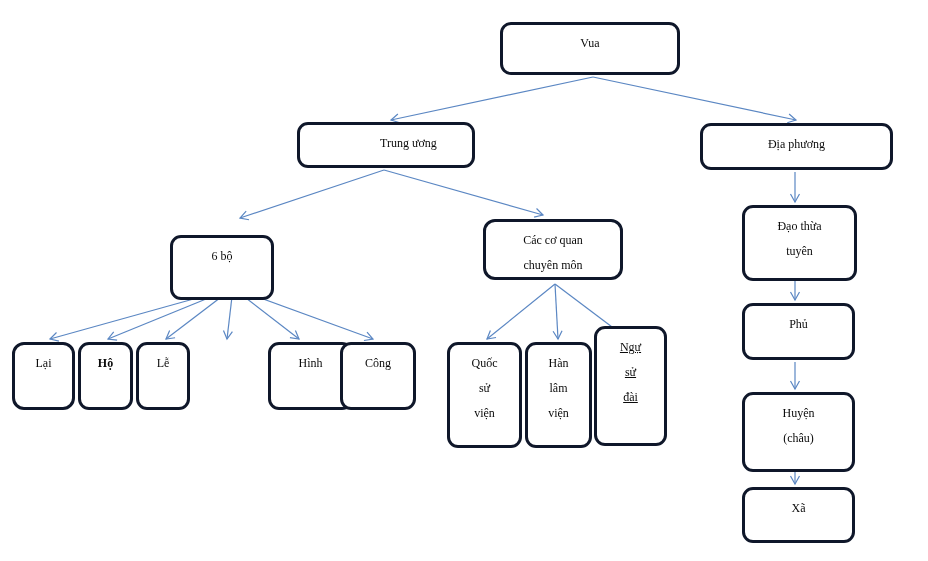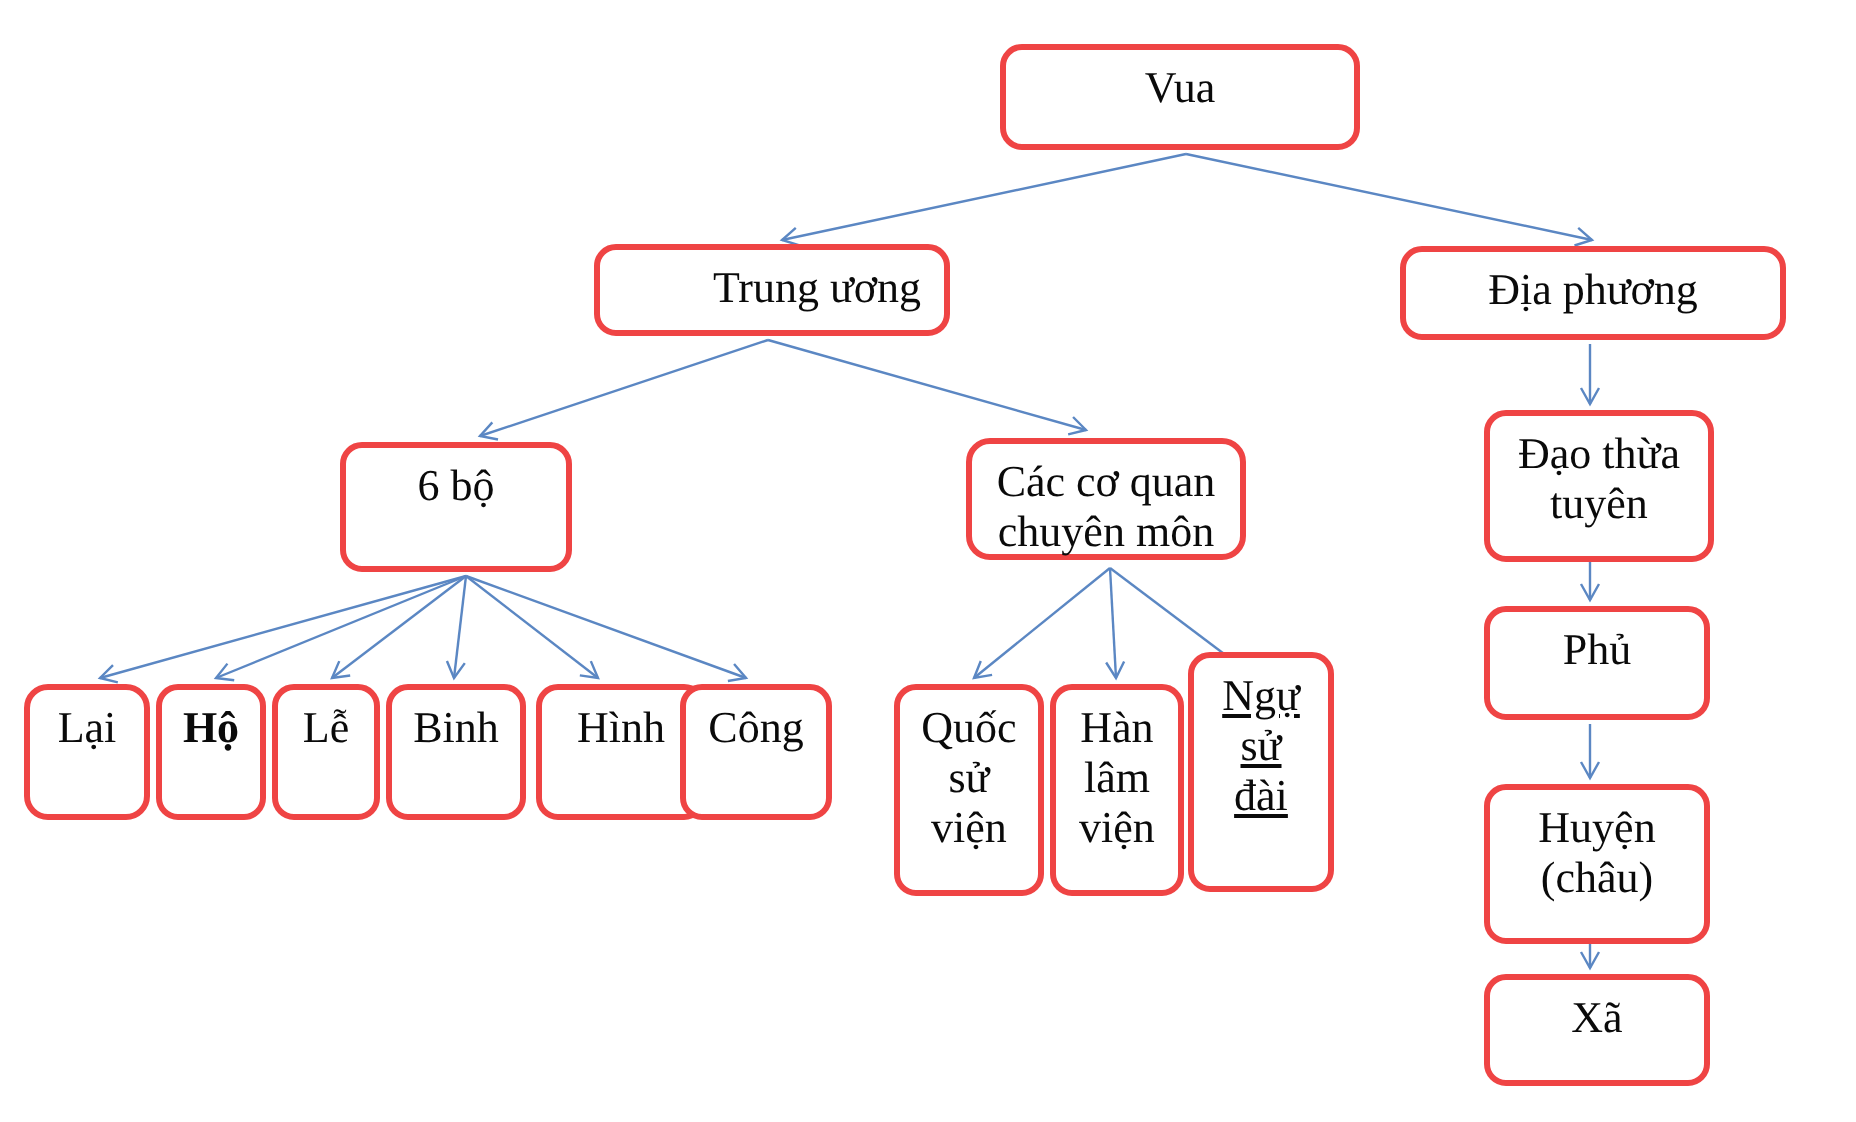--- a/index.html
+++ b/index.html
@@ -24,29 +24,29 @@
     pointer-events: none;
   }
   .connector-layer line {
     stroke: #5b87c3;
     stroke-width: 1.2;
     fill: none;
   }
   .node {
     position: absolute;
     box-sizing: border-box;
-    border: 3px solid #ef4444;
+    border: 3px solid #0f172a;
     border-radius: 11px;
     background: #ffffff;
     display: flex;
     justify-content: center;
     align-items: flex-start;
     padding-top: 6px;
     text-align: center;
-    font-size: 22px;
+    font-size: 12px;
     line-height: 25px;
     color: #0a0a0a;
     white-space: pre-line;
   }
 </style>
 </head>
 <body>
 
 <div class="canvas">
 
@@ -80,21 +80,21 @@
   </div>
 
   <div class="node" style="left:297px; top:122px; width:178px; height:46px;padding-left:45px;">
     <span>Trung ương</span>
   </div>
 
   <div class="node" style="left:700px; top:123px; width:193px; height:47px;">
     <span>Địa phương</span>
   </div>
 
-  <div class="node" style="left:170px; top:221px; width:116px; height:65px;">
+  <div class="node" style="left:170px; top:235px; width:104px; height:65px;">
     <span>6 bộ</span>
   </div>
 
   <div class="node" style="left:483px; top:219px; width:140px; height:61px;border-radius:12px;">
     <span>Các cơ quan
 chuyên môn</span>
   </div>
 
   <div class="node" style="left:742px; top:205px; width:115px; height:76px;">
     <span>Đạo thừa
@@ -106,23 +106,20 @@
   </div>
 
   <div class="node" style="left:78px; top:342px; width:55px; height:68px;font-weight:bold;">
     <span>Hộ</span>
   </div>
 
   <div class="node" style="left:136px; top:342px; width:54px; height:68px;">
     <span>Lễ</span>
   </div>
 
-  <div class="node" style="left:193px; top:342px; width:70px; height:68px;">
-    <span>Binh</span>
-  </div>
 
   <div class="node" style="left:268px; top:342px; width:85px; height:68px;">
     <span>Hình</span>
   </div>
 
   <div class="node" style="left:340px; top:342px; width:76px; height:68px;">
     <span>Công</span>
   </div>
 
   <div class="node" style="left:447px; top:342px; width:75px; height:106px;">

